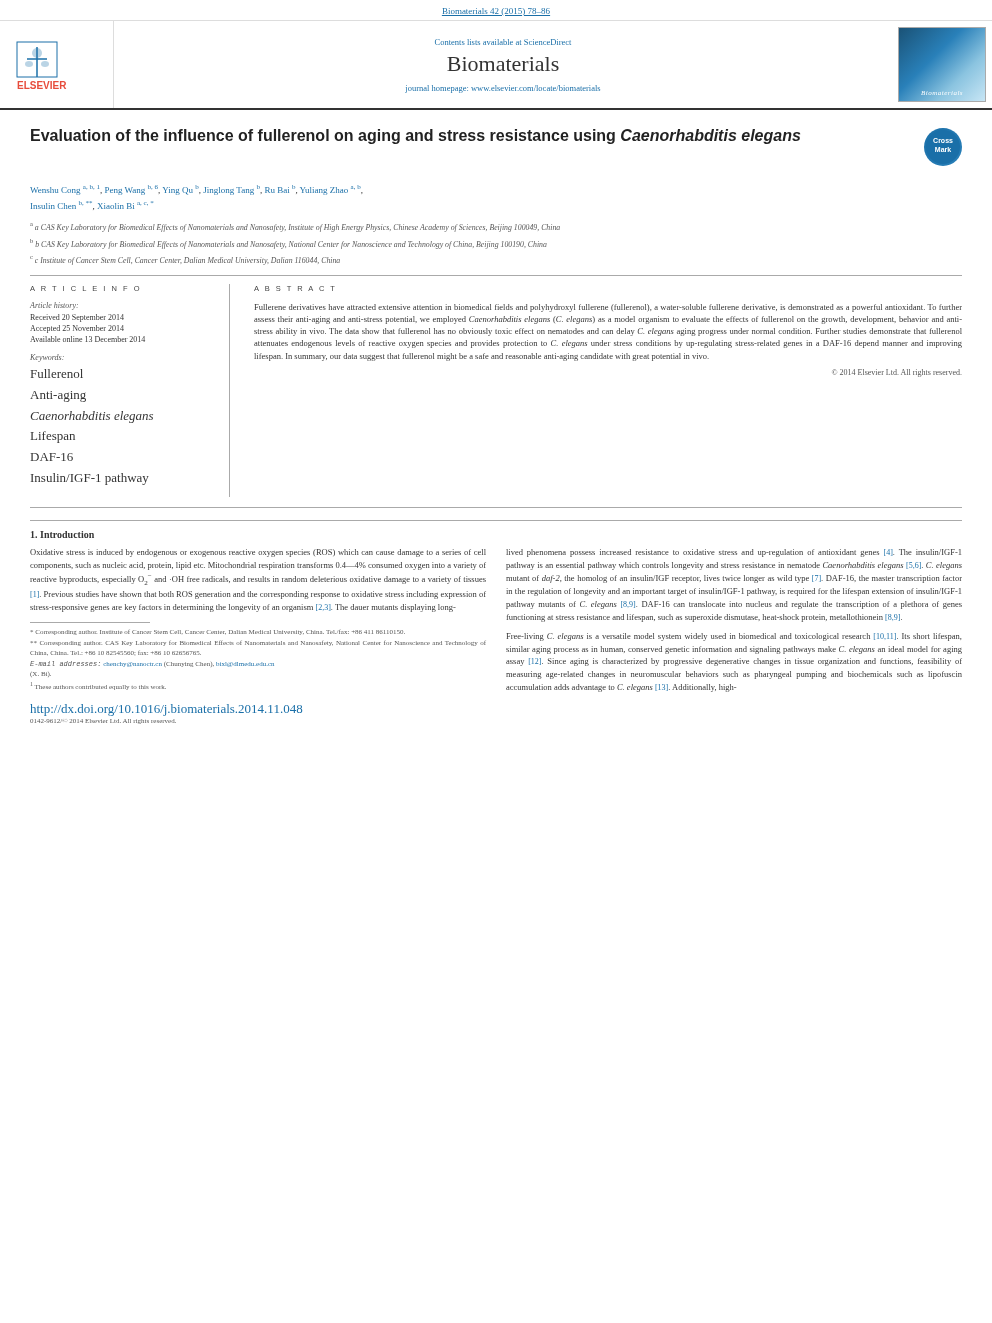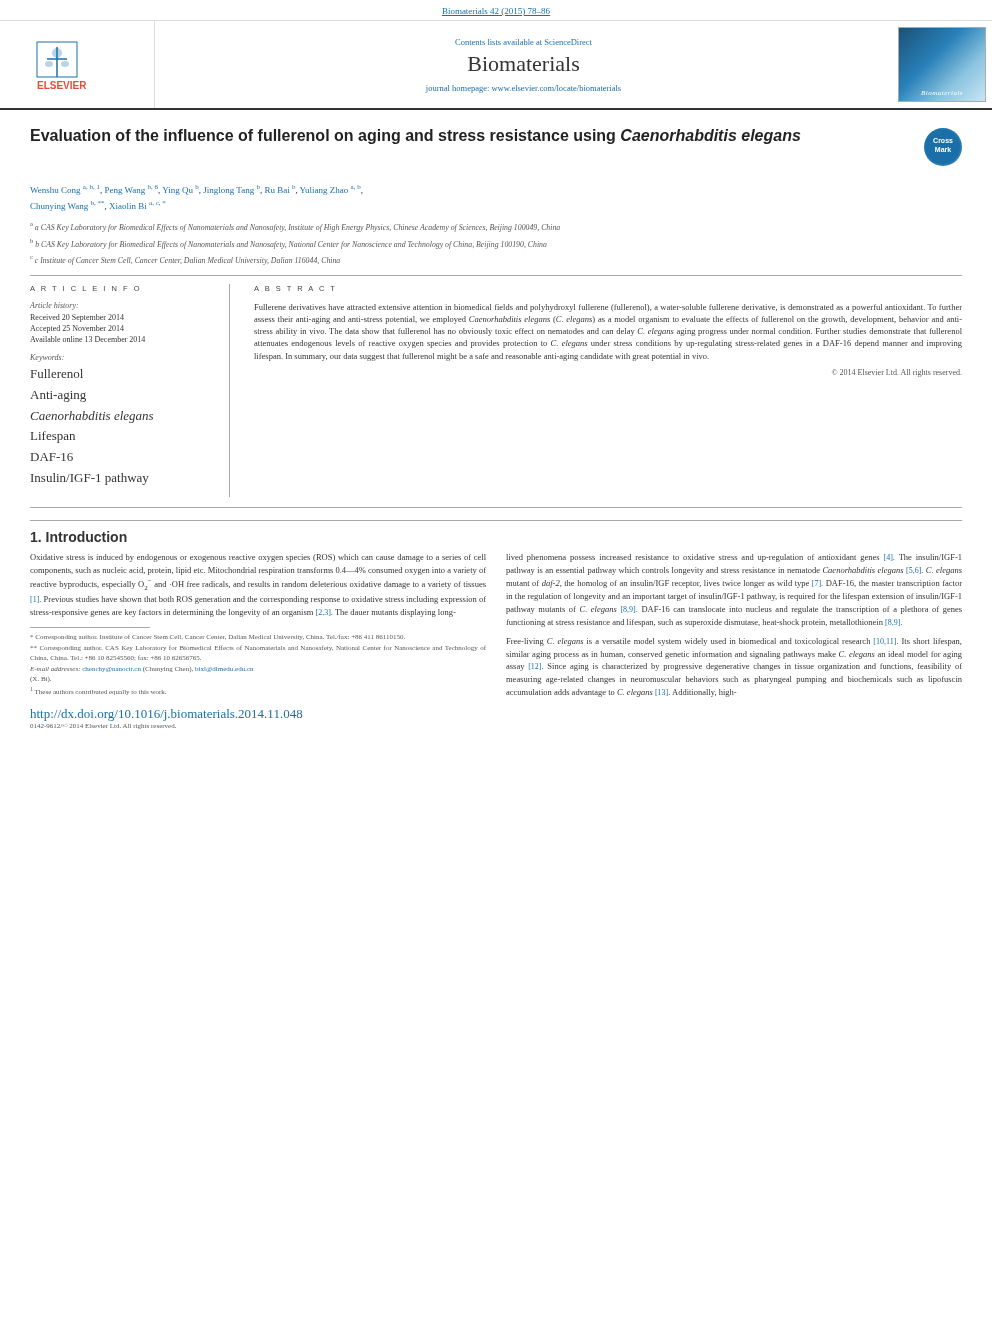--- a/index.html
+++ b/index.html
@@ -24,21 +24,21 @@
 
     
     .header-area {
       display: flex;
       align-items: stretch;
       border-bottom: 2px solid #333;
       padding: 0;
     }
 
     .header-left {
-      width: 155px;
+      width: 114px;
       display: flex;
       flex-direction: column;
       justify-content: center;
       align-items: center;
       padding: 8px;
       border-right: 1px solid #ddd;
     }
 
     .header-center {
       flex: 1;
@@ -269,25 +269,25 @@
     }
 
     
     .intro-section {
       margin-top: 12px;
       padding-top: 8px;
       border-top: 1px solid #aaa;
     }
 
     .section-title {
-      font-size: 14px;
+      font-size: 10px;
       font-weight: bold;
       color: #333;
       margin-bottom: 6px;
-      font-family: Liberation Sans, sans-serif;
+      font-family: Liberation Serif, serif;
     }
 
     .two-col-body {
       display: flex;
       gap: 20px;
     }
 
     .body-col {
       flex: 1;
     }
@@ -313,20 +313,21 @@
 
     .footnote-text {
       font-size: 7px;
       color: #555;
       line-height: 1.5;
       text-align: justify;
     }
 
     .footnote-text em {
       font-style: italic;
+      font-family: Liberation Mono, monospace;
     }
 
     .footnote-text a {
       color: #1a6fa8;
       text-decoration: none;
     }
 
     .doi-line {
       font-size: 13px;
       color: #1a6fa8;
@@ -397,21 +398,21 @@
     </div>
   </div>
 
   <div class="authors">
     <span class="author-name">Wenshu Cong</span> <sup>a, b, 1</sup>,
     <span class="author-name">Peng Wang</span> <sup>b, 6</sup>,
     <span class="author-name">Ying Qu</span> <sup>b</sup>,
     <span class="author-name">Jinglong Tang</span> <sup>b</sup>,
     <span class="author-name">Ru Bai</span> <sup>b</sup>,
     <span class="author-name">Yuliang Zhao</span> <sup>a, b</sup>,<br>
-    <span class="author-name">Chunying Wang</span> <sup>b, **</sup>,
+    <span class="author-name">Insulin Chen</span> <sup>b, **</sup>,
     <span class="author-name">Xiaolin Bi</span> <sup>a, c, *</sup>
   </div>
 
   <div class="affiliations">
     <div class="affil-line"><sup>a</sup> <em>a CAS Key Laboratory for Biomedical Effects of Nanomaterials and Nanosafety, Institute of High Energy Physics, Chinese Academy of Sciences, Beijing 100049, China</em></div>
     <div class="affil-line"><sup>b</sup> <em>b CAS Key Laboratory for Biomedical Effects of Nanomaterials and Nanosafety, National Center for Nanoscience and Technology of China, Beijing 100190, China</em></div>
     <div class="affil-line"><sup>c</sup> <em>c Institute of Cancer Stem Cell, Cancer Center, Dalian Medical University, Dalian 116044, China</em></div>
   </div>
 
   <hr class="thin-divider">

